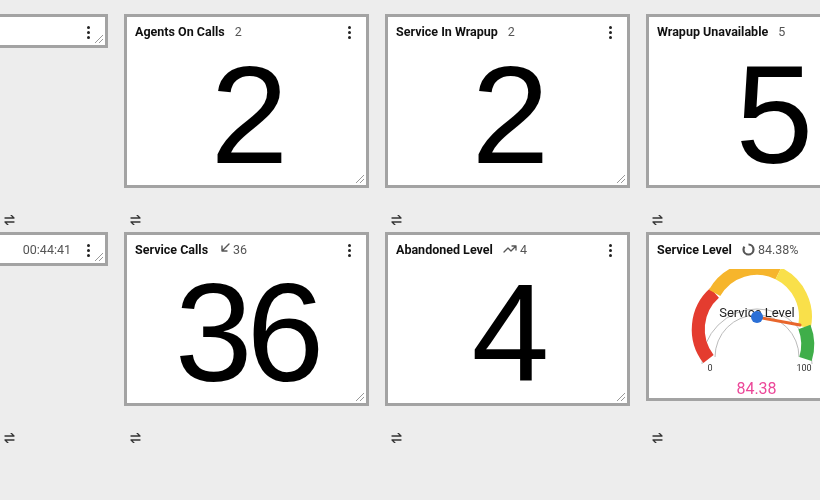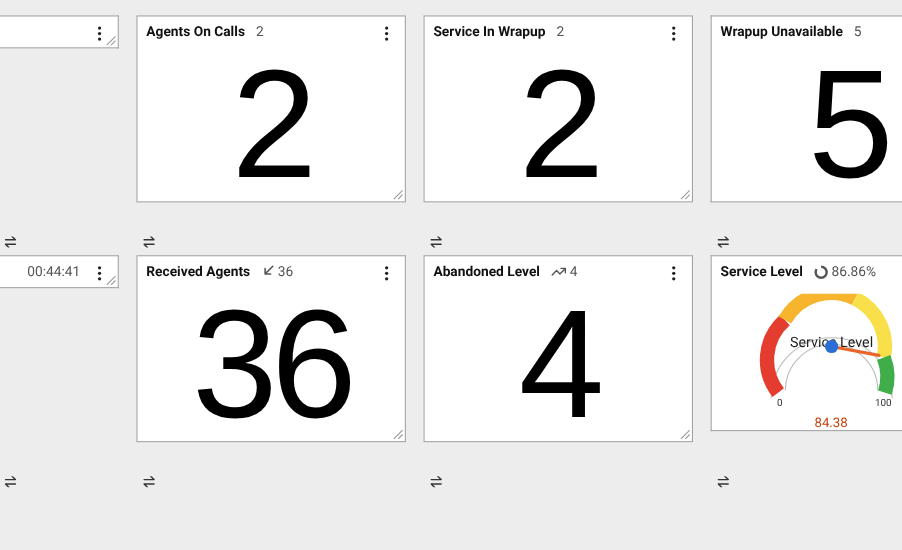--- a/index.html
+++ b/index.html
@@ -13,21 +13,21 @@
   .grid {
     display: grid;
     grid-template-columns: 110px 245px 245px 218px;
     grid-template-rows: 200px 200px;
     gap: 18px 16px;
     padding: 14px 0 0 0;
     margin-left: -2px;
   }
   .card {
     background: #fff;
-    border: 1px solid #a3a3a3;
+    border: 3px solid #a3a3a3;
     position: relative;
     display: flex;
     flex-direction: column;
     overflow: hidden;
   }
   .card-header {
     display: flex;
     align-items: center;
     padding: 4px 8px;
     min-height: 28px;
@@ -103,22 +103,22 @@
   
   .gauge-wrap {
     display:flex;
     flex-direction:column;
     align-items:center;
     justify-content:center;
     flex:1;
     padding-top:6px;
   }
   .gauge-value {
-    font-size: 12px;
-    color:#c2410c;
+    font-size: 16px;
+    color:#ec4899;
     margin-top:0px;
   }
   
   .col4 .card { border-right:none; }
   .col4 .card-header { padding-right:0; }
   .col4 .big-number { margin-right:-30px; }
   
   .col0 .card { border-left:none; }
   .col0 .card-header { justify-content:flex-end; padding-right:34px; }
 </style>
@@ -247,21 +247,21 @@
     <div class="swap">
       <svg width="14" height="10">
           <path d="M1 3 H10 M10 3 L7 0 M1 7 H10 M1 7 L4 10" stroke="#333" stroke-width="1.3" fill="none" stroke-linecap="round"></path>
         </svg>
     </div>
   </div>
 
   <div class="cell">
     <div class="card">
       <div class="card-header">
-        <span class="card-title">Received Agents</span>
+        <span class="card-title">Service Calls</span>
         <span class="card-sub">
           <svg width="12" height="12">
               <path d="M11 1 L4 8 M4 8 L4 3 M4 8 L9 8" stroke="#555" stroke-width="1.4" fill="none" stroke-linecap="round"></path>
             </svg>
           <span>36</span>
         </span>
         <div class="menu-btn">
             <span></span>
             <span></span>
             <span></span>
@@ -318,21 +318,21 @@
   </div>
 
   <div class="cell col4">
     <div class="card">
       <div class="card-header">
         <span class="card-title">Service Level</span>
         <span class="card-sub">
           <svg width="13" height="13" viewBox="0 0 13 13">
             <circle cx="6.5" cy="6.5" r="5" fill="none" stroke="#555" stroke-width="2.2" stroke-dasharray="26 6" transform="rotate(-90 6.5 6.5)"></circle>
           </svg>
-          <span>86.86%</span>
+          <span>84.38%</span>
         </span>
       </div>
       <div class="gauge-wrap">
         <svg width="150" height="110" viewBox="0 0 150 110">
 
           <path d="M 20 95 A 55 55 0 1 1 130 95" fill="none" stroke="#bbb" stroke-width="1"></path>
           <path d="M 33 88 A 42 42 0 1 1 117 88" fill="none" stroke="#bbb" stroke-width="1"></path>
 
           <path d="M 26.5 90 A 48.5 48.5 0 0 1 32.6 23.9" fill="none" stroke="#e43c2f" stroke-width="13"></path>
 

